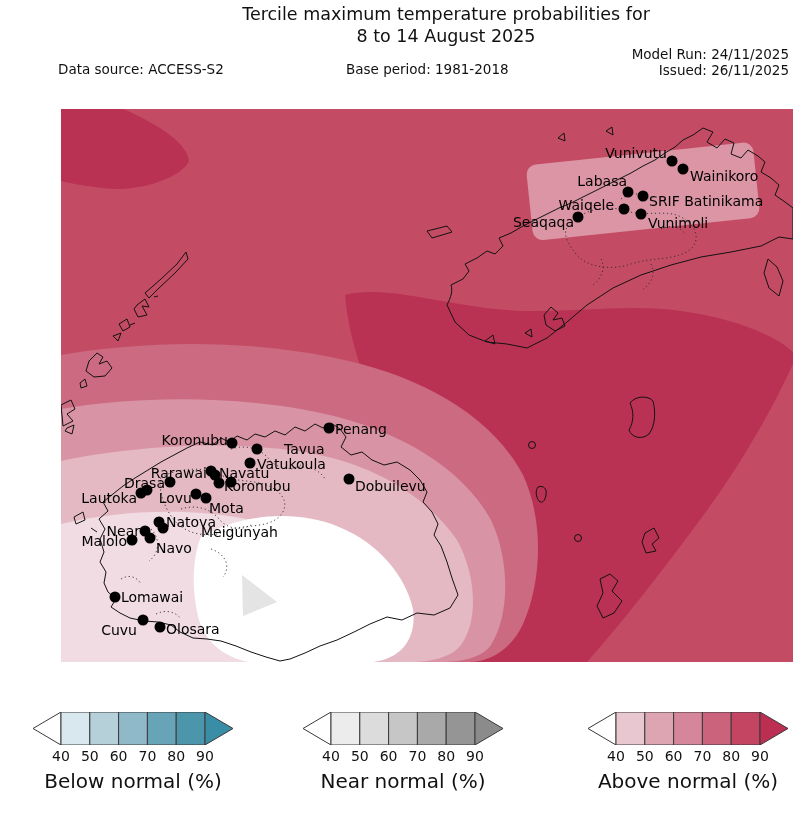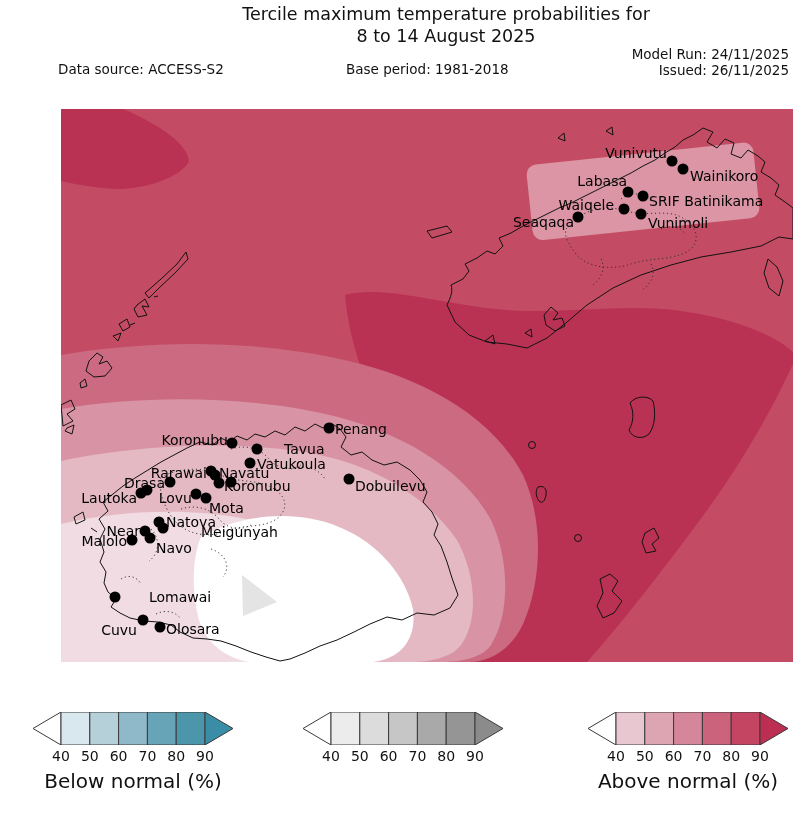--- a/index.html
+++ b/index.html
@@ -156,21 +156,21 @@
   <div class="town" style="left:163px;top:369px;">Koronubu</div>
   <div class="town ra" style="left:76px;top:381px;">Lautoka</div>
   <div class="town ra" style="left:131px;top:381px;">Lovu</div>
   <div class="town" style="left:148px;top:391px;">Mota</div>
   <div class="town" style="left:105px;top:405px;">Natova</div>
   <div class="town ra" style="left:79px;top:414px;">Near</div>
   <div class="town" style="left:108px;top:415px;margin-left:32px;">Meigunyah</div>
   <div class="town ra" style="left:66px;top:424px;">Malolo</div>
   <div class="town" style="left:95px;top:431px;">Navo</div>
   <div class="town" style="left:294px;top:369px;">Dobuilevu</div>
-  <div class="town" style="left:60px;top:480px;margin-left:28px;">Lomawai</div>
+  <div class="town" style="left:60px;top:480px;">Lomawai</div>
   <div class="town ra" style="left:76px;top:513px;">Cuvu</div>
   <div class="town" style="left:105px;top:512px;">Olosara</div>
 
 </div>
 
 <div class="legend" style="left:33px;">
   <svg width="200" height="33" viewBox="0 0 200 33">
     <polygon points="0,16.5 28,0 28,33" stroke="#3a3a3a" stroke-width="1" fill="#ffffff"></polygon>
     <rect x="28" y="0" width="28.8" height="33" stroke="#3a3a3a" stroke-width="1" fill="#d9e8ee"></rect>
     <rect x="56.8" y="0" width="28.8" height="33" stroke="#3a3a3a" stroke-width="1" fill="#b6d0da"></rect>
@@ -201,20 +201,21 @@
     <polygon points="172,0 200,16.5 172,33" stroke="#3a3a3a" stroke-width="1" fill="#8b8b8b"></polygon>
   </svg>
   <div class="ticks">
     <span style="left:28px">40</span>
     <span style="left:56.8px">50</span>
     <span style="left:85.6px">60</span>
     <span style="left:114.4px">70</span>
     <span style="left:143.2px">80</span>
     <span style="left:172px">90</span>
   </div>
+  <div class="caption">Near normal (%)</div>
 </div>
 
 <div class="legend" style="left:588px;">
   <svg width="200" height="33" viewBox="0 0 200 33">
     <polygon points="0,16.5 28,0 28,33" stroke="#3a3a3a" stroke-width="1" fill="#ffffff"></polygon>
     <rect x="28" y="0" width="28.8" height="33" stroke="#3a3a3a" stroke-width="1" fill="#e8c7d0"></rect>
     <rect x="56.8" y="0" width="28.8" height="33" stroke="#3a3a3a" stroke-width="1" fill="#dda4b2"></rect>
     <rect x="85.6" y="0" width="28.8" height="33" stroke="#3a3a3a" stroke-width="1" fill="#d5869b"></rect>
     <rect x="114.4" y="0" width="28.8" height="33" stroke="#3a3a3a" stroke-width="1" fill="#cc637d"></rect>
     <rect x="143.2" y="0" width="28.8" height="33" stroke="#3a3a3a" stroke-width="1" fill="#c34562"></rect>

